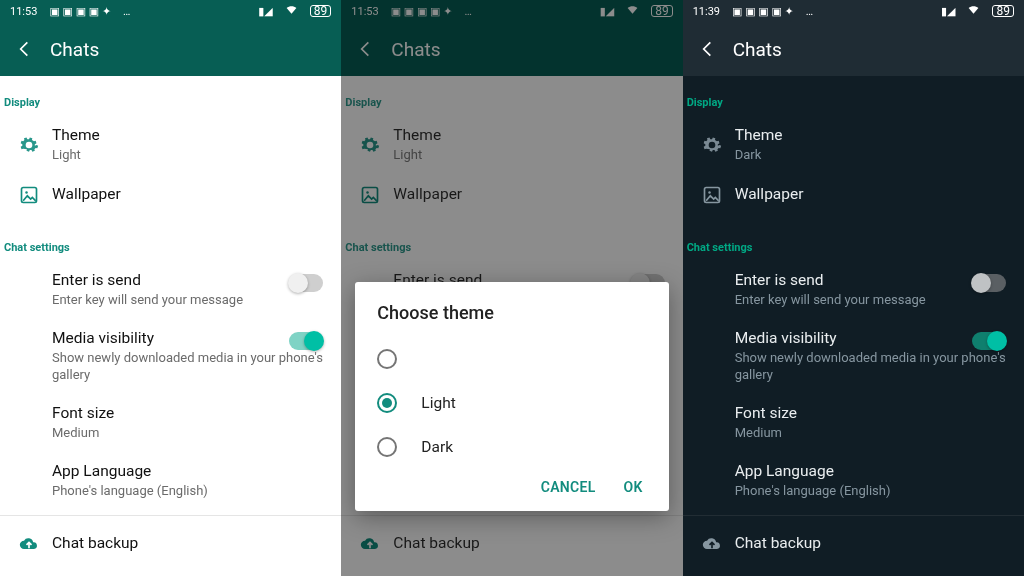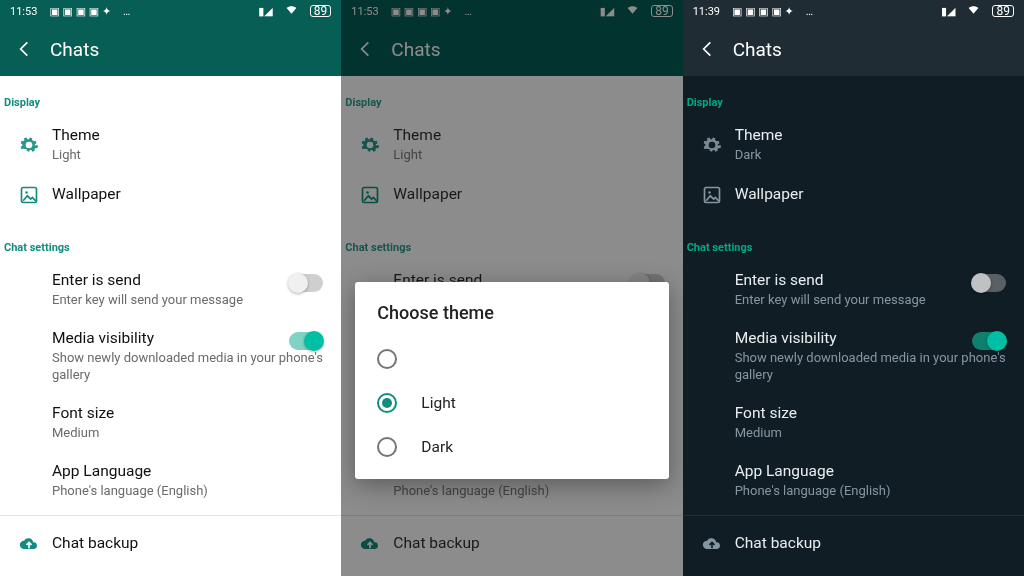--- a/index.html
+++ b/index.html
@@ -389,20 +389,24 @@
       <span class="radio"></span>
     </div>
     <div class="opt">
       <span class="radio checked"></span>
       <span>Light</span>
     </div>
     <div class="opt">
       <span class="radio"></span>
       <span>Dark</span>
     </div>
+    <div class="dialog-actions">
+      <span>CANCEL</span>
+      <span>OK</span>
+    </div>
   </div>
 </div>
 
 <div class="phone dark">
   <div class="statusbar">
     <div class="left">
       <span>11:39</span>
       <span>▣ ▣ ▣ ▣ ✦</span>
       <span>…</span>
     </div>

